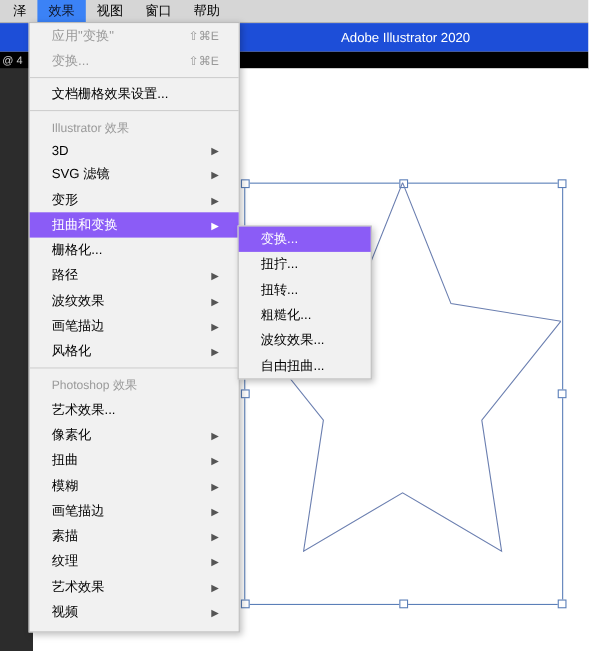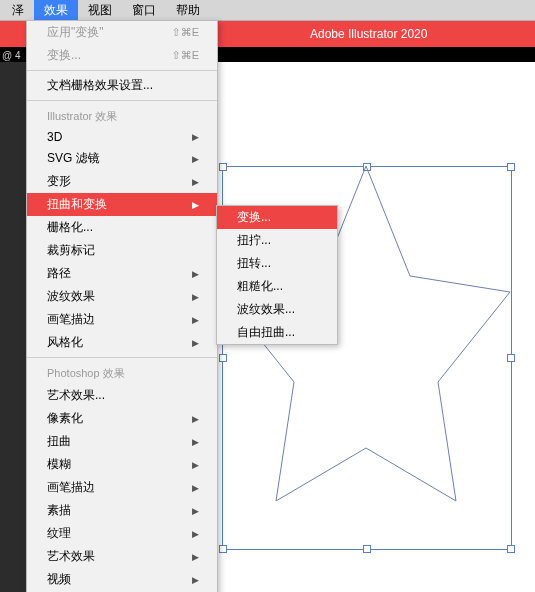--- a/index.html
+++ b/index.html
@@ -1,27 +1,27 @@
 <!DOCTYPE html>
 <html><head>
 <meta charset="utf-8">
 <style>
 body{margin:0;font-family:"Helvetica Neue",Arial,sans-serif;font-size:12px;background:#fff;width:535px;height:592px;overflow:hidden;position:relative}
 .menubar{background:#d6d6d6;height:20px;display:flex;align-items:center;padding-left:2px;border-bottom:1px solid #b2b2b2}
 .menubar span{padding:2px 10px;color:#000}
-.menubar .active{background:#3b82f6;color:#ffffff}
-.app-banner{background:#ef4444;color:#fff;height:26px;display:flex;align-items:center;padding-left:310px;font-size:12px}
+.menubar .active{background:#3b82f6;color:#0f172a}
+.app-banner{background:#1d4ed8;color:#fff;height:26px;display:flex;align-items:center;padding-left:310px;font-size:12px}
 .dark-strip{background:#000;color:#ccc;height:16px;font-size:10px;padding-left:2px;display:flex;align-items:center}
 .dark-area{background:#2c2c2c;position:absolute;top:62px;left:0;width:30px;bottom:0}
 .canvas{position:absolute;top:62px;left:30px;right:0;bottom:0;background:#fff}
 .menu{position:absolute;top:20px;left:26px;width:190px;background:#f1f1f1;border:1px solid #bcbcbc;box-shadow:2px 2px 6px rgba(0,0,0,0.25);z-index:10}
 .menu-item{padding:3px 18px 3px 20px;color:#000;display:flex;justify-content:space-between;align-items:center;font-size:12px;position:relative}
 .menu-item.disabled{color:#9a9a9a}
 .menu-item.section{color:#9a9a9a;font-size:11px;padding-top:5px}
-.menu-item.highlight{background:#ef4444;color:#fff}
+.menu-item.highlight{background:#8b5cf6;color:#fff}
 .menu-sep{height:1px;background:#cfcfcf;margin:3px 0}
 .shortcut{color:#9a9a9a;font-size:11px}
 .arrow{font-size:9px;color:#555}
 .menu-item.highlight .arrow{color:#fff}
 .submenu{position:absolute;top:205px;left:216px;width:120px;background:#f1f1f1;border:1px solid #bcbcbc;box-shadow:2px 2px 6px rgba(0,0,0,0.25);z-index:11}
 
 .sel-box{position:absolute;border:1px solid #5b7fb8}
 .handle{position:absolute;width:6px;height:6px;background:#fff;border:1px solid #5b7fb8}
 .star{position:absolute;stroke:#6b7fb0;stroke-width:1;fill:none}
 </style>
@@ -94,23 +94,20 @@
         <span class="arrow">▶</span>
       </div>
       <div class="menu-item highlight">
         <span>扭曲和变换</span>
         <span class="arrow">▶</span>
       </div>
       <div class="menu-item">
         <span>栅格化...</span>
       </div>
       <div class="menu-item">
-        <span>裁剪标记</span>
-      </div>
-      <div class="menu-item">
         <span>路径</span>
         <span class="arrow">▶</span>
       </div>
       <div class="menu-item">
         <span>波纹效果</span>
         <span class="arrow">▶</span>
       </div>
       <div class="menu-item">
         <span>画笔描边</span>
         <span class="arrow">▶</span>

